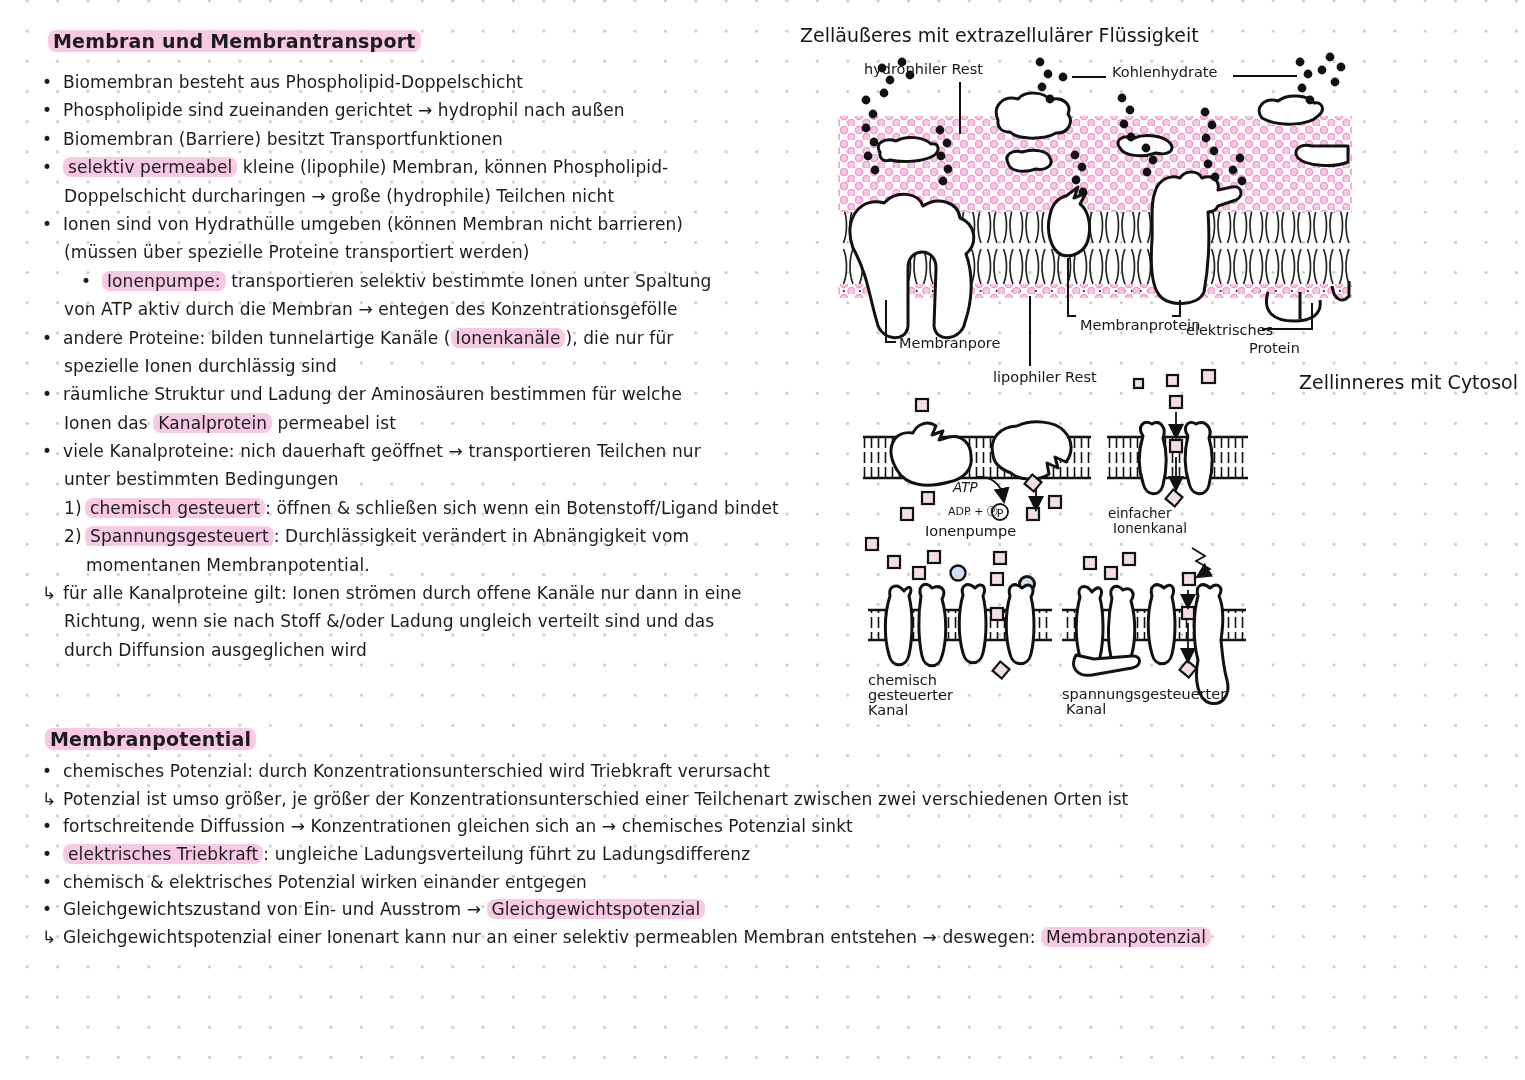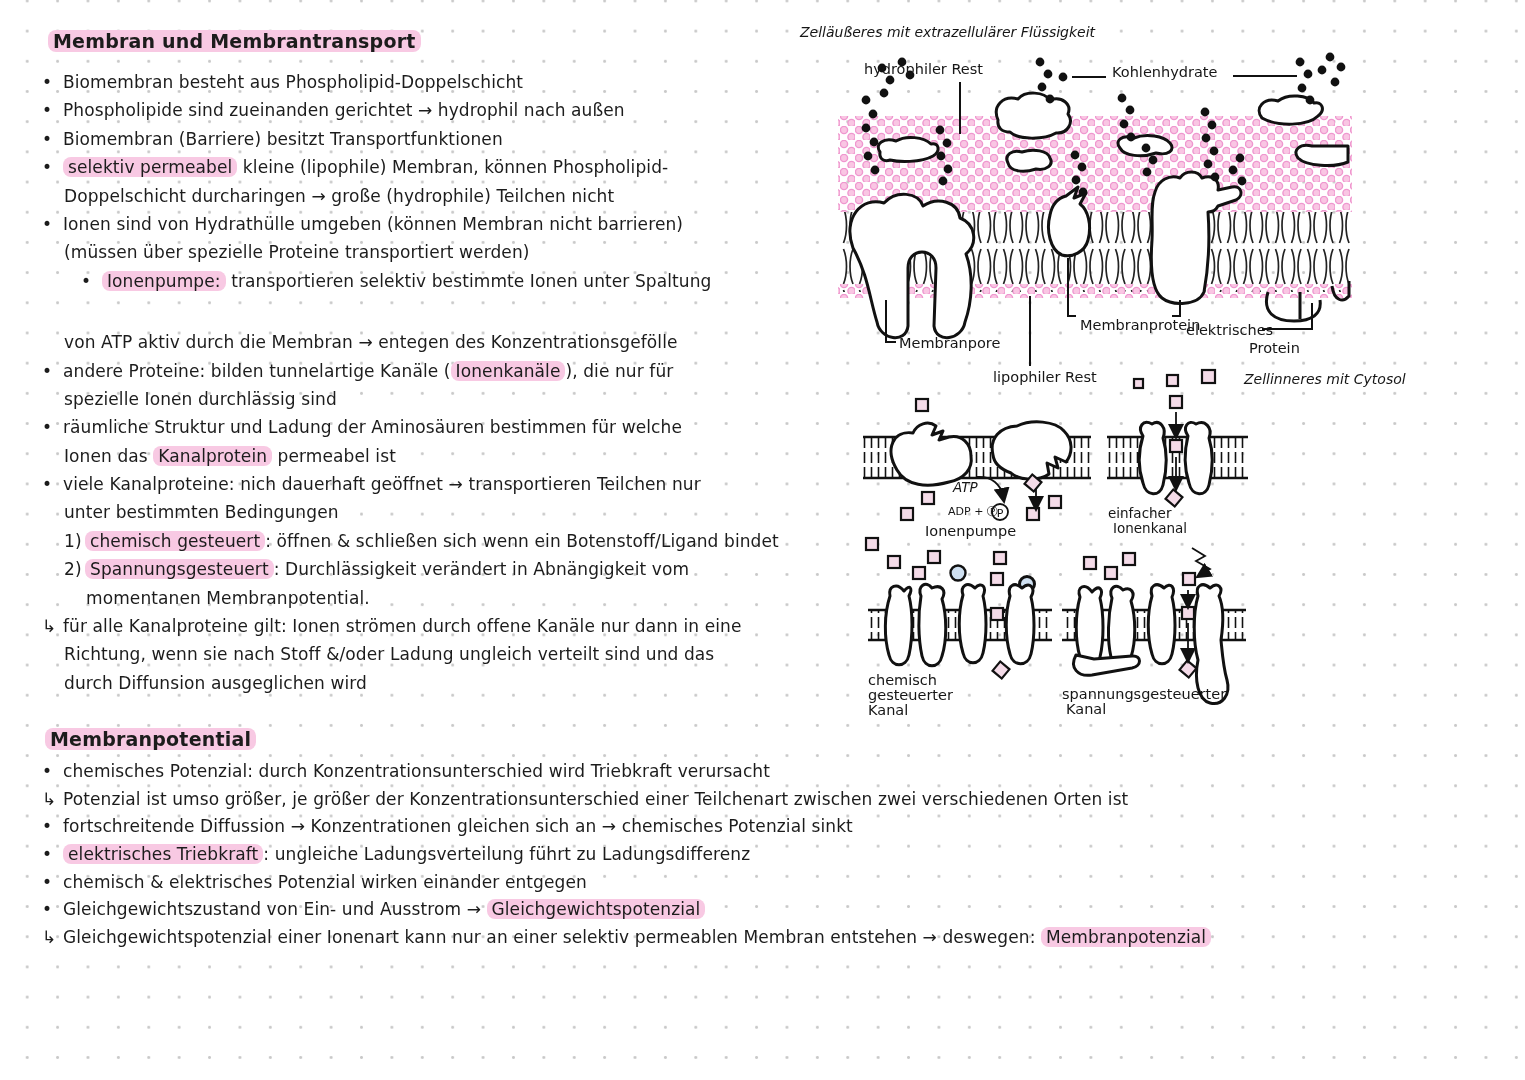--- a/index.html
+++ b/index.html
@@ -14,30 +14,30 @@
   #notes-title{left:48px;top:30px;}
   #potential-title{left:45px;top:728px;}
   .hl{background:#f8c9e3;border-radius:8px;padding:0 5px;}
   .noteblock{position:absolute;white-space:nowrap;}
   #notes-lines{left:42px;top:72px;width:830px;}
   #potential-lines{left:42px;top:761px;width:1470px;}
   .nline{height:28.4px;font-size:17px;letter-spacing:.1px;}
   #potential-lines .nline{height:27.7px;}
   .bullet{display:inline-block;min-width:21px;}
   .lbl{position:absolute;font-size:14.5px;color:#161616;white-space:nowrap;}
-  .lbl.big{font-size:14px;font-style:italic;}
+  .lbl.big{font-size:19px;}
   #lab-exterior{left:800px;top:24px;}
   #lab-hydrophil{left:864px;top:61px;}
   #lab-kohlen{left:1112px;top:64px;}
   #lab-pore{left:899px;top:335px;}
   #lab-mprotein{left:1080px;top:317px;}
   #lab-aufgel{left:1186px;top:322px;}
   #lab-aufgel2{left:1249px;top:340px;}
   #lab-lipophil{left:993px;top:369px;}
-  #lab-zellinn{left:1244px;top:371px;}
+  #lab-zellinn{left:1299px;top:371px;}
   #lab-atp{left:953px;top:479px;font-size:13.5px;font-style:italic;}
   #lab-adp{left:948px;top:504px;font-size:11px;}
   #lab-pumpe{left:925px;top:523px;}
   #lab-ek1{left:1108px;top:505px;font-size:13.5px;}
   #lab-ek2{left:1113px;top:520px;font-size:13.5px;}
   #lab-ch1{left:868px;top:672px;}
   #lab-ch2{left:868px;top:687px;}
   #lab-ch3{left:868px;top:702px;}
   #lab-sp1{left:1062px;top:686px;}
   #lab-sp2{left:1066px;top:701px;}
@@ -276,21 +276,21 @@
   </div>
   <div class="noteblock" id="notes-lines">
       <div class="nline" style="padding-left: 0px;"><span class="bullet">•</span><span>Biomembran besteht aus Phospholipid-Doppelschicht</span></div>
       <div class="nline" style="padding-left: 0px;"><span class="bullet">•</span><span>Phospholipide sind zueinanden gerichtet → hydrophil nach außen</span></div>
       <div class="nline" style="padding-left: 0px;"><span class="bullet">•</span><span>Biomembran (Barriere) besitzt Transportfunktionen</span></div>
       <div class="nline" style="padding-left: 0px;"><span class="bullet">•</span><span class="hl">selektiv permeabel</span><span> kleine (lipophile) Membran, können Phospholipid-</span></div>
       <div class="nline" style="padding-left: 22px;"><span>Doppelschicht durcharingen → große (hydrophile) Teilchen nicht</span></div>
       <div class="nline" style="padding-left: 0px;"><span class="bullet">•</span><span>Ionen sind von Hydrathülle umgeben (können Membran nicht barrieren)</span></div>
       <div class="nline" style="padding-left: 22px;"><span>(müssen über spezielle Proteine transportiert werden)</span></div>
       <div class="nline" style="padding-left: 0px; margin-left: 39px;"><span class="bullet">•</span><span class="hl">Ionenpumpe:</span><span> transportieren selektiv bestimmte Ionen unter Spaltung</span></div>
-      <div class="nline" style="padding-left: 22px; margin-top: 33px;"><span>von ATP aktiv durch die Membran → entegen des Konzentrationsgefölle</span></div>
+      <div class="nline" style="padding-left: 22px;"><span>von ATP aktiv durch die Membran → entegen des Konzentrationsgefölle</span></div>
       <div class="nline" style="padding-left: 0px;"><span class="bullet">•</span><span>andere Proteine: bilden tunnelartige Kanäle (</span><span class="hl">Ionenkanäle</span><span>), die nur für</span></div>
       <div class="nline" style="padding-left: 22px;"><span>spezielle Ionen durchlässig sind</span></div>
       <div class="nline" style="padding-left: 0px;"><span class="bullet">•</span><span>räumliche Struktur und Ladung der Aminosäuren bestimmen für welche</span></div>
       <div class="nline" style="padding-left: 22px;"><span>Ionen das </span><span class="hl">Kanalprotein</span><span> permeabel ist</span></div>
       <div class="nline" style="padding-left: 0px;"><span class="bullet">•</span><span>viele Kanalproteine: nich dauerhaft geöffnet → transportieren Teilchen nur</span></div>
       <div class="nline" style="padding-left: 22px;"><span>unter bestimmten Bedingungen</span></div>
       <div class="nline" style="padding-left: 22px;"><span class="bullet">1)</span><span class="hl">chemisch gesteuert</span><span>: öffnen &amp; schließen sich wenn ein Botenstoff/Ligand bindet</span></div>
       <div class="nline" style="padding-left: 22px;"><span class="bullet">2)</span><span class="hl">Spannungsgesteuert</span><span>: Durchlässigkeit verändert in Abnängigkeit vom</span></div>
       <div class="nline" style="padding-left: 44px;"><span>momentanen Membranpotential.</span></div>
       <div class="nline" style="padding-left: 0px;"><span class="bullet">↳</span><span>für alle Kanalproteine gilt: Ionen strömen durch offene Kanäle nur dann in eine</span></div>

